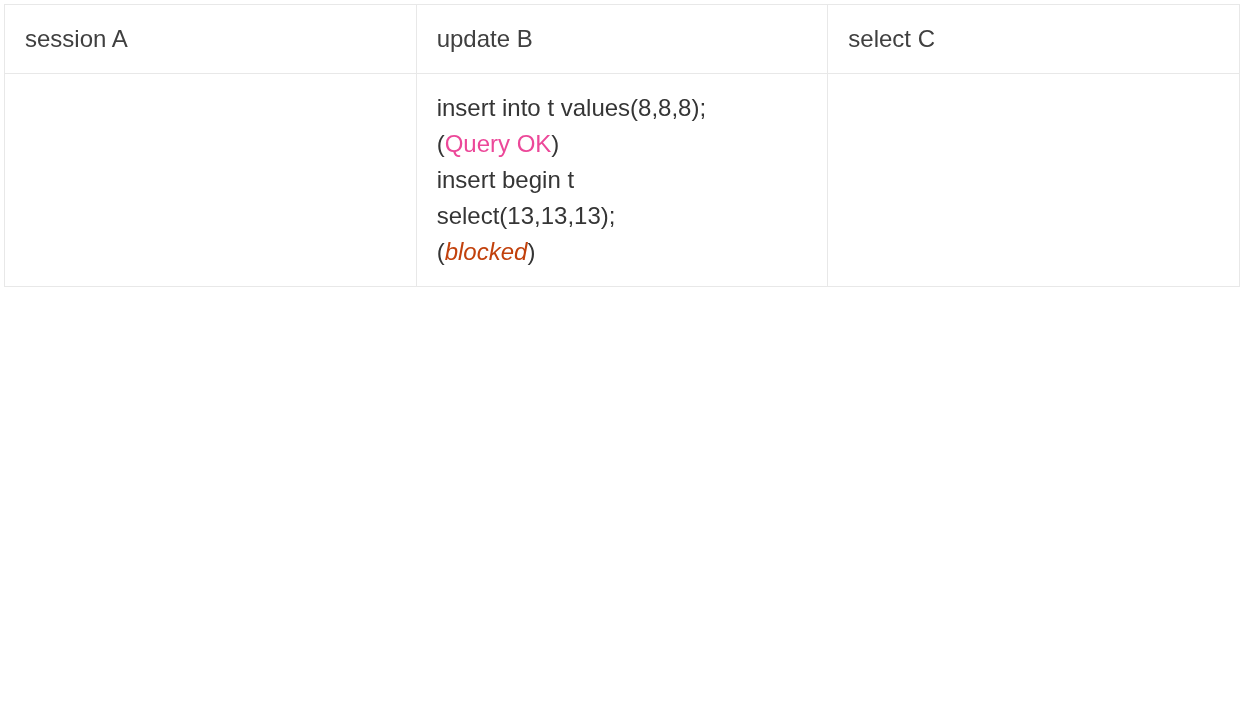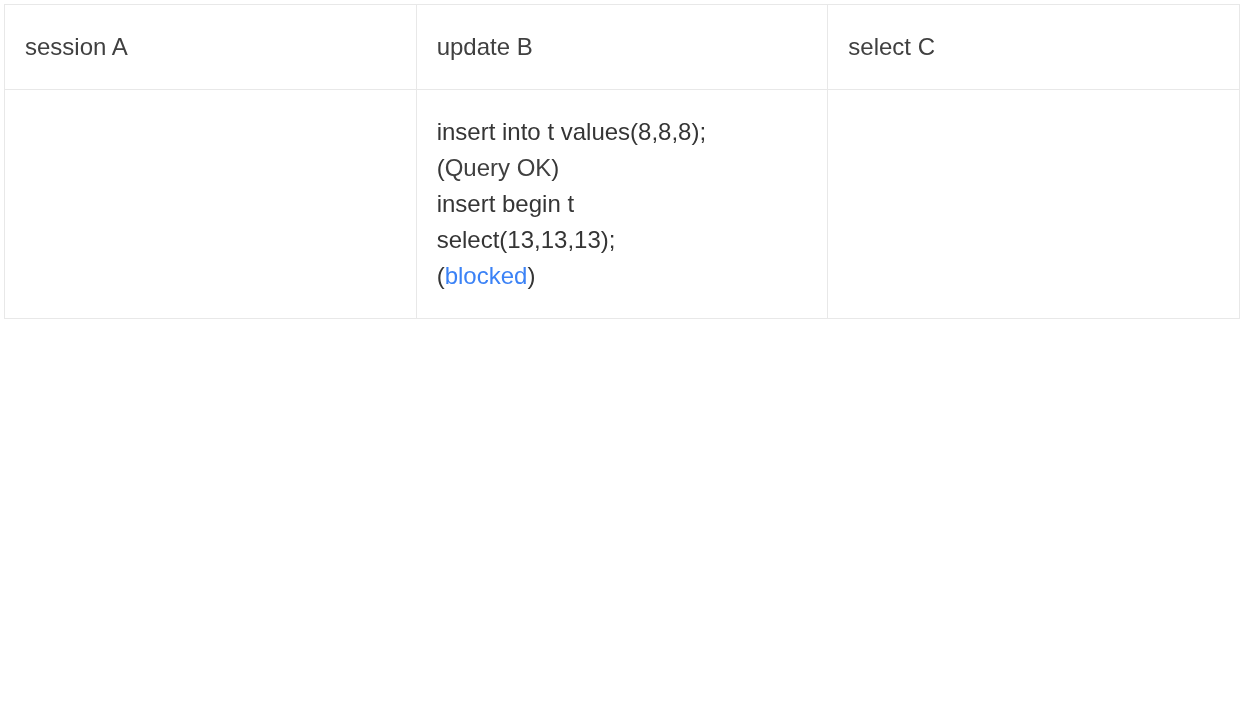--- a/index.html
+++ b/index.html
@@ -14,38 +14,39 @@
       font-size: 24px;
       color: #353535;
     }
     table {
       border-collapse: collapse;
       width: 100%;
       table-layout: fixed;
     }
     th, td {
       border: 1px solid #e8e8e8;
-      padding: 24px 20px;
+      padding: 16px 20px;
       text-align: left;
       vertical-align: top;
       font-weight: normal;
       line-height: 1.5;
     }
     th {
       background: #ffffff;
       color: #404040;
     }
     .cell-line {
       display: block;
     }
     .status-ok {
-      color: #404040;
+      color: #ec4899;
     }
     .status-blocked {
-      color: #3b82f6;
+      color: #c2410c;
+      font-style: italic;
     }
     .paren {
       color: #353535;
     }
   </style>
 </head>
 <body>
 
 <table>
   <thead>

